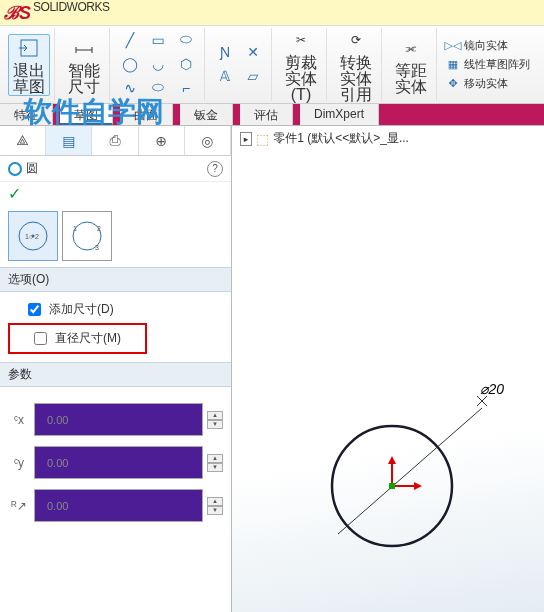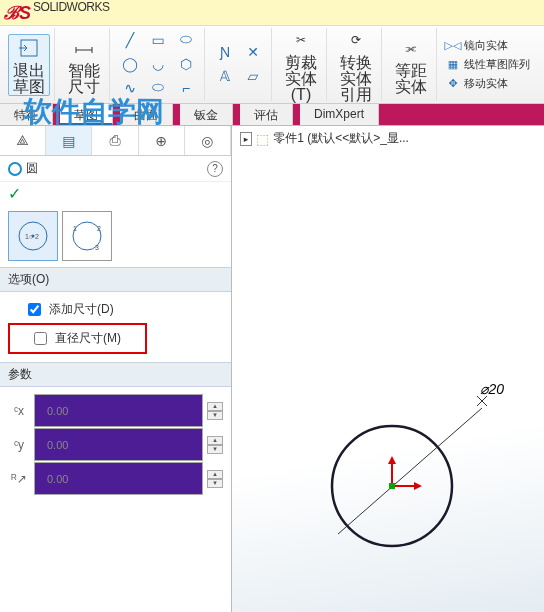--- a/index.html
+++ b/index.html
@@ -42,21 +42,21 @@
   .section-hd { background: #e7eef4; border-top: 1px solid #c5d4e0; border-bottom: 1px solid #c5d4e0; padding: 3px 8px; font-size: 12px; }
   .section-body { padding: 6px 8px; }
 
   .circle-types { display: flex; gap: 4px; }
   .ctype { width: 50px; height: 50px; border: 1px solid #999; display: flex; align-items: center; justify-content: center; background: #fff; position: relative; }
   .ctype.sel { background: #e2eefa; border: 1px solid #6ba6de; }
 
   .opts label { display: flex; align-items: center; gap: 8px; margin: 3px 20px; font-size: 12px; }
   .redbox { border: 2px solid #dd0000; padding: 2px 4px; margin: 2px 0; display: inline-flex; }
 
-  .param-row { display: flex; align-items: center; gap: 4px; margin: 1px 0; }
+  .param-row { display: flex; align-items: center; gap: 4px; margin: 10px 0; }
   .pi { width: 22px; height: 18px; display: flex; align-items: center; justify-content: center; color: #666; font-size: 12px; position: relative; }
   .pnum { flex: 1; height: 33px; border: 1px solid #aaa; background: #4c1d95; padding: 0 12px; font-size: 11px; color: #888; }
   .spinner { width: 16px; display: flex; flex-direction: column; }
   .spin { height: 9px; border: 1px solid #aaa; background: #f0f0f0; font-size: 7px; display: flex; align-items: center; justify-content: center; color: #555; }
 
   .canvas { flex: 1; position: relative; background: linear-gradient(170deg, #fff 65%, #e4ecf2 100%); }
   .tree-head { position: absolute; top: 4px; left: 8px; display: flex; align-items: center; gap: 4px; font-size: 12px; }
   .part-icon { color: #c9b060; font-size: 14px; }
   .collapse { border: 1px solid #888; width: 12px; height: 14px; font-size: 9px; display: flex; align-items: center; justify-content: center; }
 

